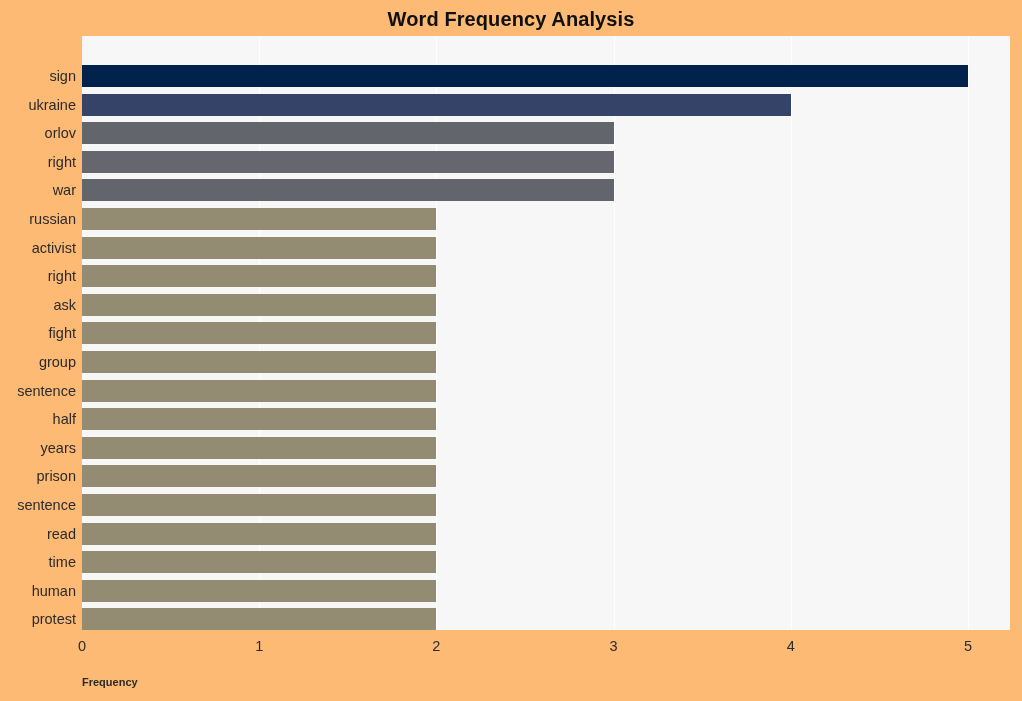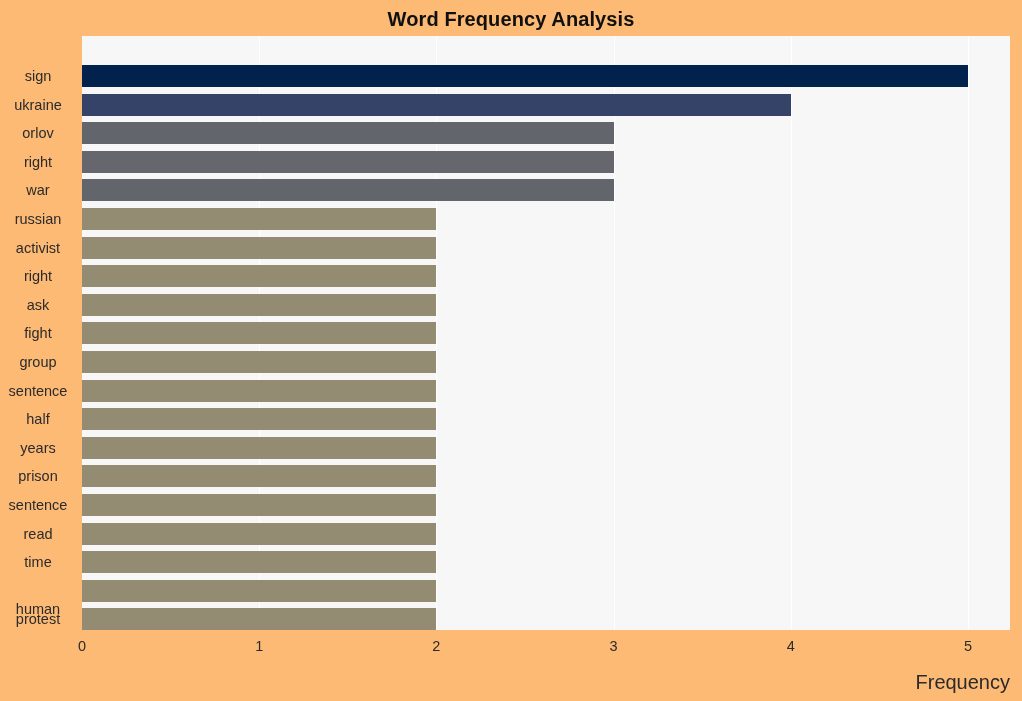--- a/index.html
+++ b/index.html
@@ -85,21 +85,21 @@
     left: 0;
     top: 36px;
     width: 76px;
     height: 594px;
   }
 
   .ylabel {
     position: absolute;
     right: 0;
     width: 76px;
-    text-align: center;
+    text-align: right;
     font-size: 14.5px;
     color: #2b2b2b;
     line-height: 28.6px;
     height: 28.6px;
     white-space: nowrap;
   }
 
   
   .xticks-layer {
     position: absolute;
@@ -117,24 +117,25 @@
     color: #2b2b2b;
     line-height: 20px;
     white-space: nowrap;
   }
 
   .xaxis-title {
     position: absolute;
     left: 82px;
     top: 672px;
     width: 928px;
-    text-align: right;
-    font-size: 20px;
+    text-align: left;
+    font-size: 11px;
     color: #2b2b2b;
     line-height: 20px;
+    font-weight: bold;
   }
 </style>
 </head>
 <body>
 
 <div id="chart-root">
 
   <div class="chart-title">Word Frequency Analysis</div>
 
   <div class="plot-area">
@@ -221,21 +222,21 @@
       <div class="ylabel" style="top: 254.8px;">ask</div>
       <div class="ylabel" style="top: 283.4px;">fight</div>
       <div class="ylabel" style="top: 312px;">group</div>
       <div class="ylabel" style="top: 340.6px;">sentence</div>
       <div class="ylabel" style="top: 369.2px;">half</div>
       <div class="ylabel" style="top: 397.8px;">years</div>
       <div class="ylabel" style="top: 426.4px;">prison</div>
       <div class="ylabel" style="top: 455px;">sentence</div>
       <div class="ylabel" style="top: 483.6px;">read</div>
       <div class="ylabel" style="top: 512.2px;">time</div>
-      <div class="ylabel" style="top: 540.8px; margin-top: 18px;">human</div>
+      <div class="ylabel" style="top: 540.8px;">human</div>
       <div class="ylabel" style="top: 569.4px;">protest</div>
     </div>
 
   <div class="xticks-layer">
       <div class="xtick" style="left: 0px;">0</div>
       <div class="xtick" style="left: 177.2px;">1</div>
       <div class="xtick" style="left: 354.4px;">2</div>
       <div class="xtick" style="left: 531.6px;">3</div>
       <div class="xtick" style="left: 708.8px;">4</div>
       <div class="xtick" style="left: 886px;">5</div>

